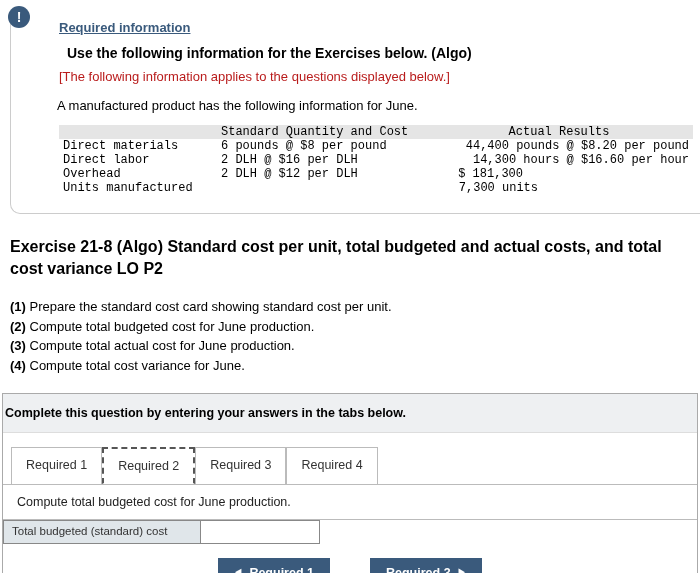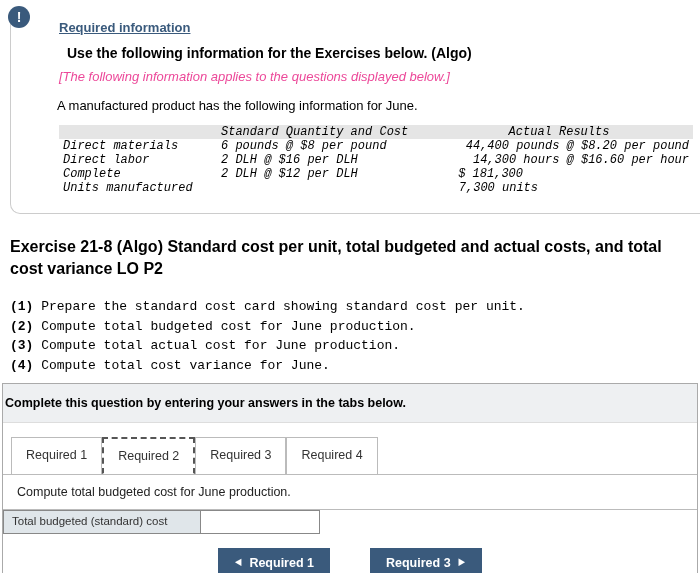--- a/index.html
+++ b/index.html
@@ -41,51 +41,48 @@
     font-size: 13px;
     margin: 20px 0 10px 30px;
     text-decoration: underline;
   }
   .use-following {
     font-weight: bold;
     font-size: 14px;
     margin: 0 0 6px 38px;
   }
   .italics-info {
-    font-style: italic;
-    color: #ec4899;
+    color: #b91c1c;
     margin: 8px 0 14px 30px;
   }
   .intro {
     margin: 0 0 12px 28px;
   }
   .data-table {
     font-family: "Courier New", monospace;
     font-size: 12px;
     border-collapse: collapse;
     margin-left: 30px;
     white-space: pre;
   }
   .data-table tr.header td {
     background: #e5e5e5;
   }
   .data-table td {
     padding: 0 4px;
-    font-style: italic;
   }
   .exercise-title {
     font-weight: bold;
     font-size: 16px;
     margin: 22px 10px 18px 10px;
     line-height: 1.35;
   }
   .tasks {
-    margin: 0 10px 8px 10px;
+    margin: 0 10px 18px 10px;
     line-height: 1.5;
-    font-family: Liberation Mono, monospace;
   }
   .tasks b { font-weight: bold; }
   .answer-box {
     border: 1px solid #aaa;
     margin: 0 2px;
   }
   .answer-head {
     background: #eef0f2;
     padding: 12px 2px;
     font-weight: bold;
@@ -180,21 +177,21 @@
       <td>Direct materials</td>
       <td>6 pounds @ $8 per pound</td>
       <td style="text-align:right;">44,400 pounds @ $8.20 per pound</td>
     </tr>
     <tr>
       <td>Direct labor</td>
       <td>2 DLH @ $16 per DLH</td>
       <td style="text-align:right;">14,300 hours @ $16.60 per hour</td>
     </tr>
     <tr>
-      <td>Complete</td>
+      <td>Overhead</td>
       <td>2 DLH @ $12 per DLH</td>
       <td style="text-align:right;padding-right:170px;">$ 181,300</td>
     </tr>
     <tr>
       <td>Units manufactured</td>
       <td></td>
       <td style="text-align:right;padding-right:155px;">7,300 units</td>
     </tr>
   </tbody></table>
 </div>

